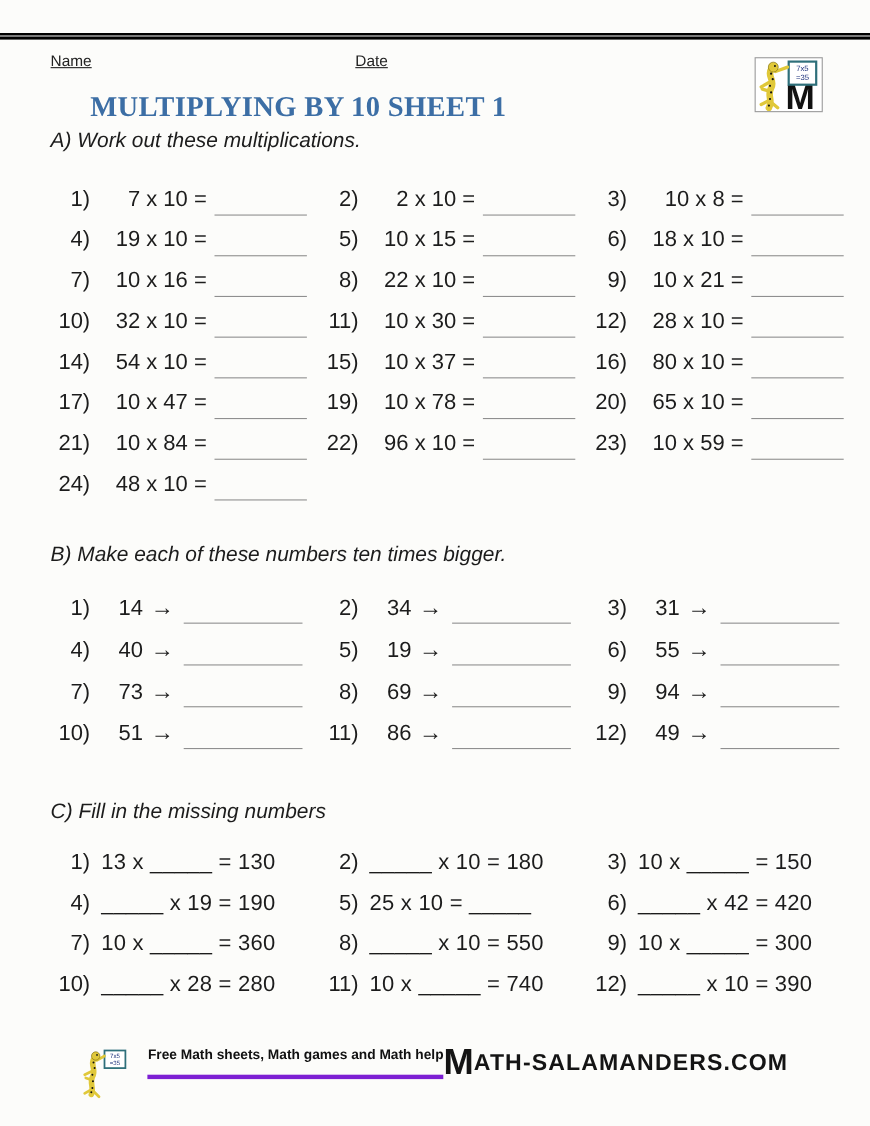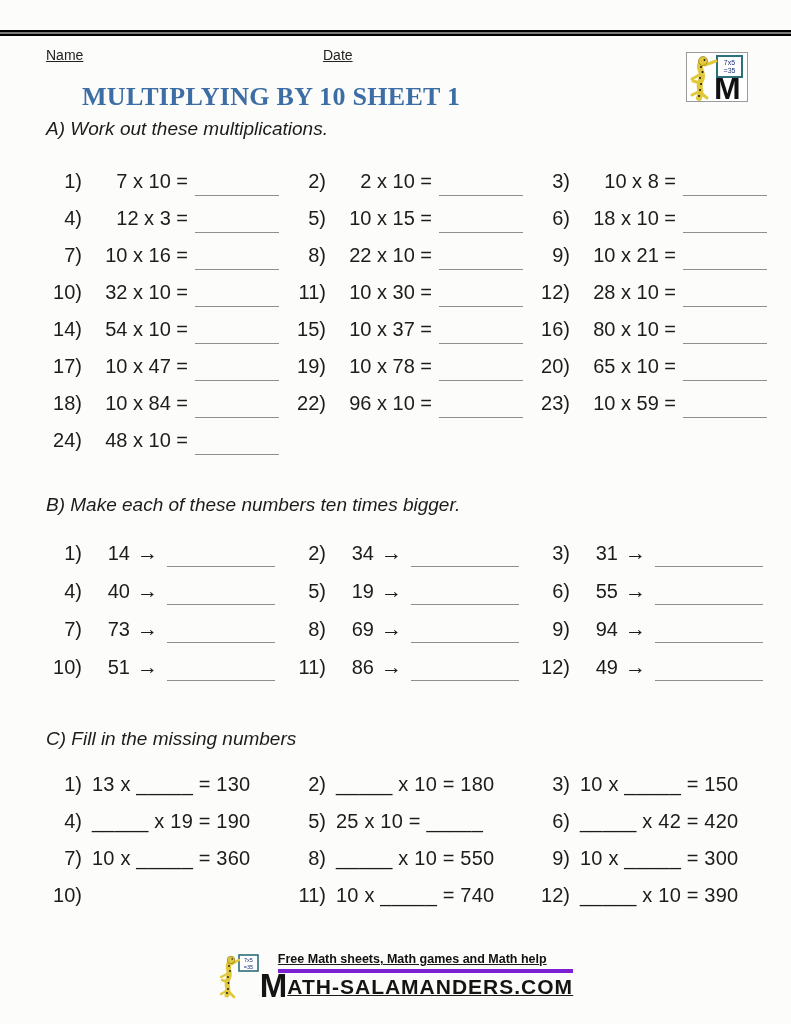--- a/index.html
+++ b/index.html
@@ -43,21 +43,21 @@
   .bval{width:38px;text-align:right;flex:none;}
   .arrow{margin-left:7px;font-weight:700;font-size:21px;flex:none;}
   .blank{height:1px;border-bottom:1.4px solid #8f8f8f;position:relative;top:13px;flex:none;}
   .blank-a{width:84px;margin-left:7px;}
   .blank-b{width:108px;margin-left:9px;}
   .cexpr{text-align:left;letter-spacing:0.2px;}
   .footer{
     position:absolute;top:952px;left:0;width:791px;
     display:flex;justify-content:center;align-items:flex-start;
   }
-  .footer-col{display:flex;flex-direction:column;text-decoration:underline;}
+  .footer-col{display:flex;flex-direction:row;}
   .tagline{
     font-size:12.5px;font-weight:700;color:#111;margin-left:18px;
     border-bottom:4px solid #7d1fd3;padding-bottom:3px;white-space:nowrap;
   }
   .brand{font-weight:700;color:#141414;line-height:1;margin-top:-4px;white-space:nowrap;}
   .brand-m{font-size:33px;vertical-align:-3px;}
   .brand-rest{font-size:21px;letter-spacing:1px;}
   svg text{font-family:"Liberation Sans", sans-serif;}
 </style>
 </head>
@@ -107,21 +107,21 @@
     </div>
 
     <div class="cell">
       <span class="pnum">3)</span>
       <span class="pexpr-a">10 x 8 =</span>
       <span class="blank blank-a"></span>
     </div>
 
     <div class="cell">
       <span class="pnum">4)</span>
-      <span class="pexpr-a">12 x 3 =</span>
+      <span class="pexpr-a">19 x 10 =</span>
       <span class="blank blank-a"></span>
     </div>
 
     <div class="cell">
       <span class="pnum">5)</span>
       <span class="pexpr-a">10 x 15 =</span>
       <span class="blank blank-a"></span>
     </div>
 
     <div class="cell">
@@ -198,21 +198,21 @@
       <span class="blank blank-a"></span>
     </div>
 
     <div class="cell">
       <span class="pnum">20)</span>
       <span class="pexpr-a">65 x 10 =</span>
       <span class="blank blank-a"></span>
     </div>
 
     <div class="cell">
-      <span class="pnum">18)</span>
+      <span class="pnum">21)</span>
       <span class="pexpr-a">10 x 84 =</span>
       <span class="blank blank-a"></span>
     </div>
 
     <div class="cell">
       <span class="pnum">22)</span>
       <span class="pexpr-a">96 x 10 =</span>
       <span class="blank blank-a"></span>
     </div>
 
@@ -362,20 +362,21 @@
       <span class="cexpr">_____ x 10 = 550</span>
     </div>
 
     <div class="cell">
       <span class="pnum">9)</span>
       <span class="cexpr">10 x _____ = 300</span>
     </div>
 
     <div class="cell">
       <span class="pnum">10)</span>
+      <span class="cexpr">_____ x 28 = 280</span>
     </div>
 
     <div class="cell">
       <span class="pnum">11)</span>
       <span class="cexpr">10 x _____ = 740</span>
     </div>
 
     <div class="cell">
       <span class="pnum">12)</span>
       <span class="cexpr">_____ x 10 = 390</span>

